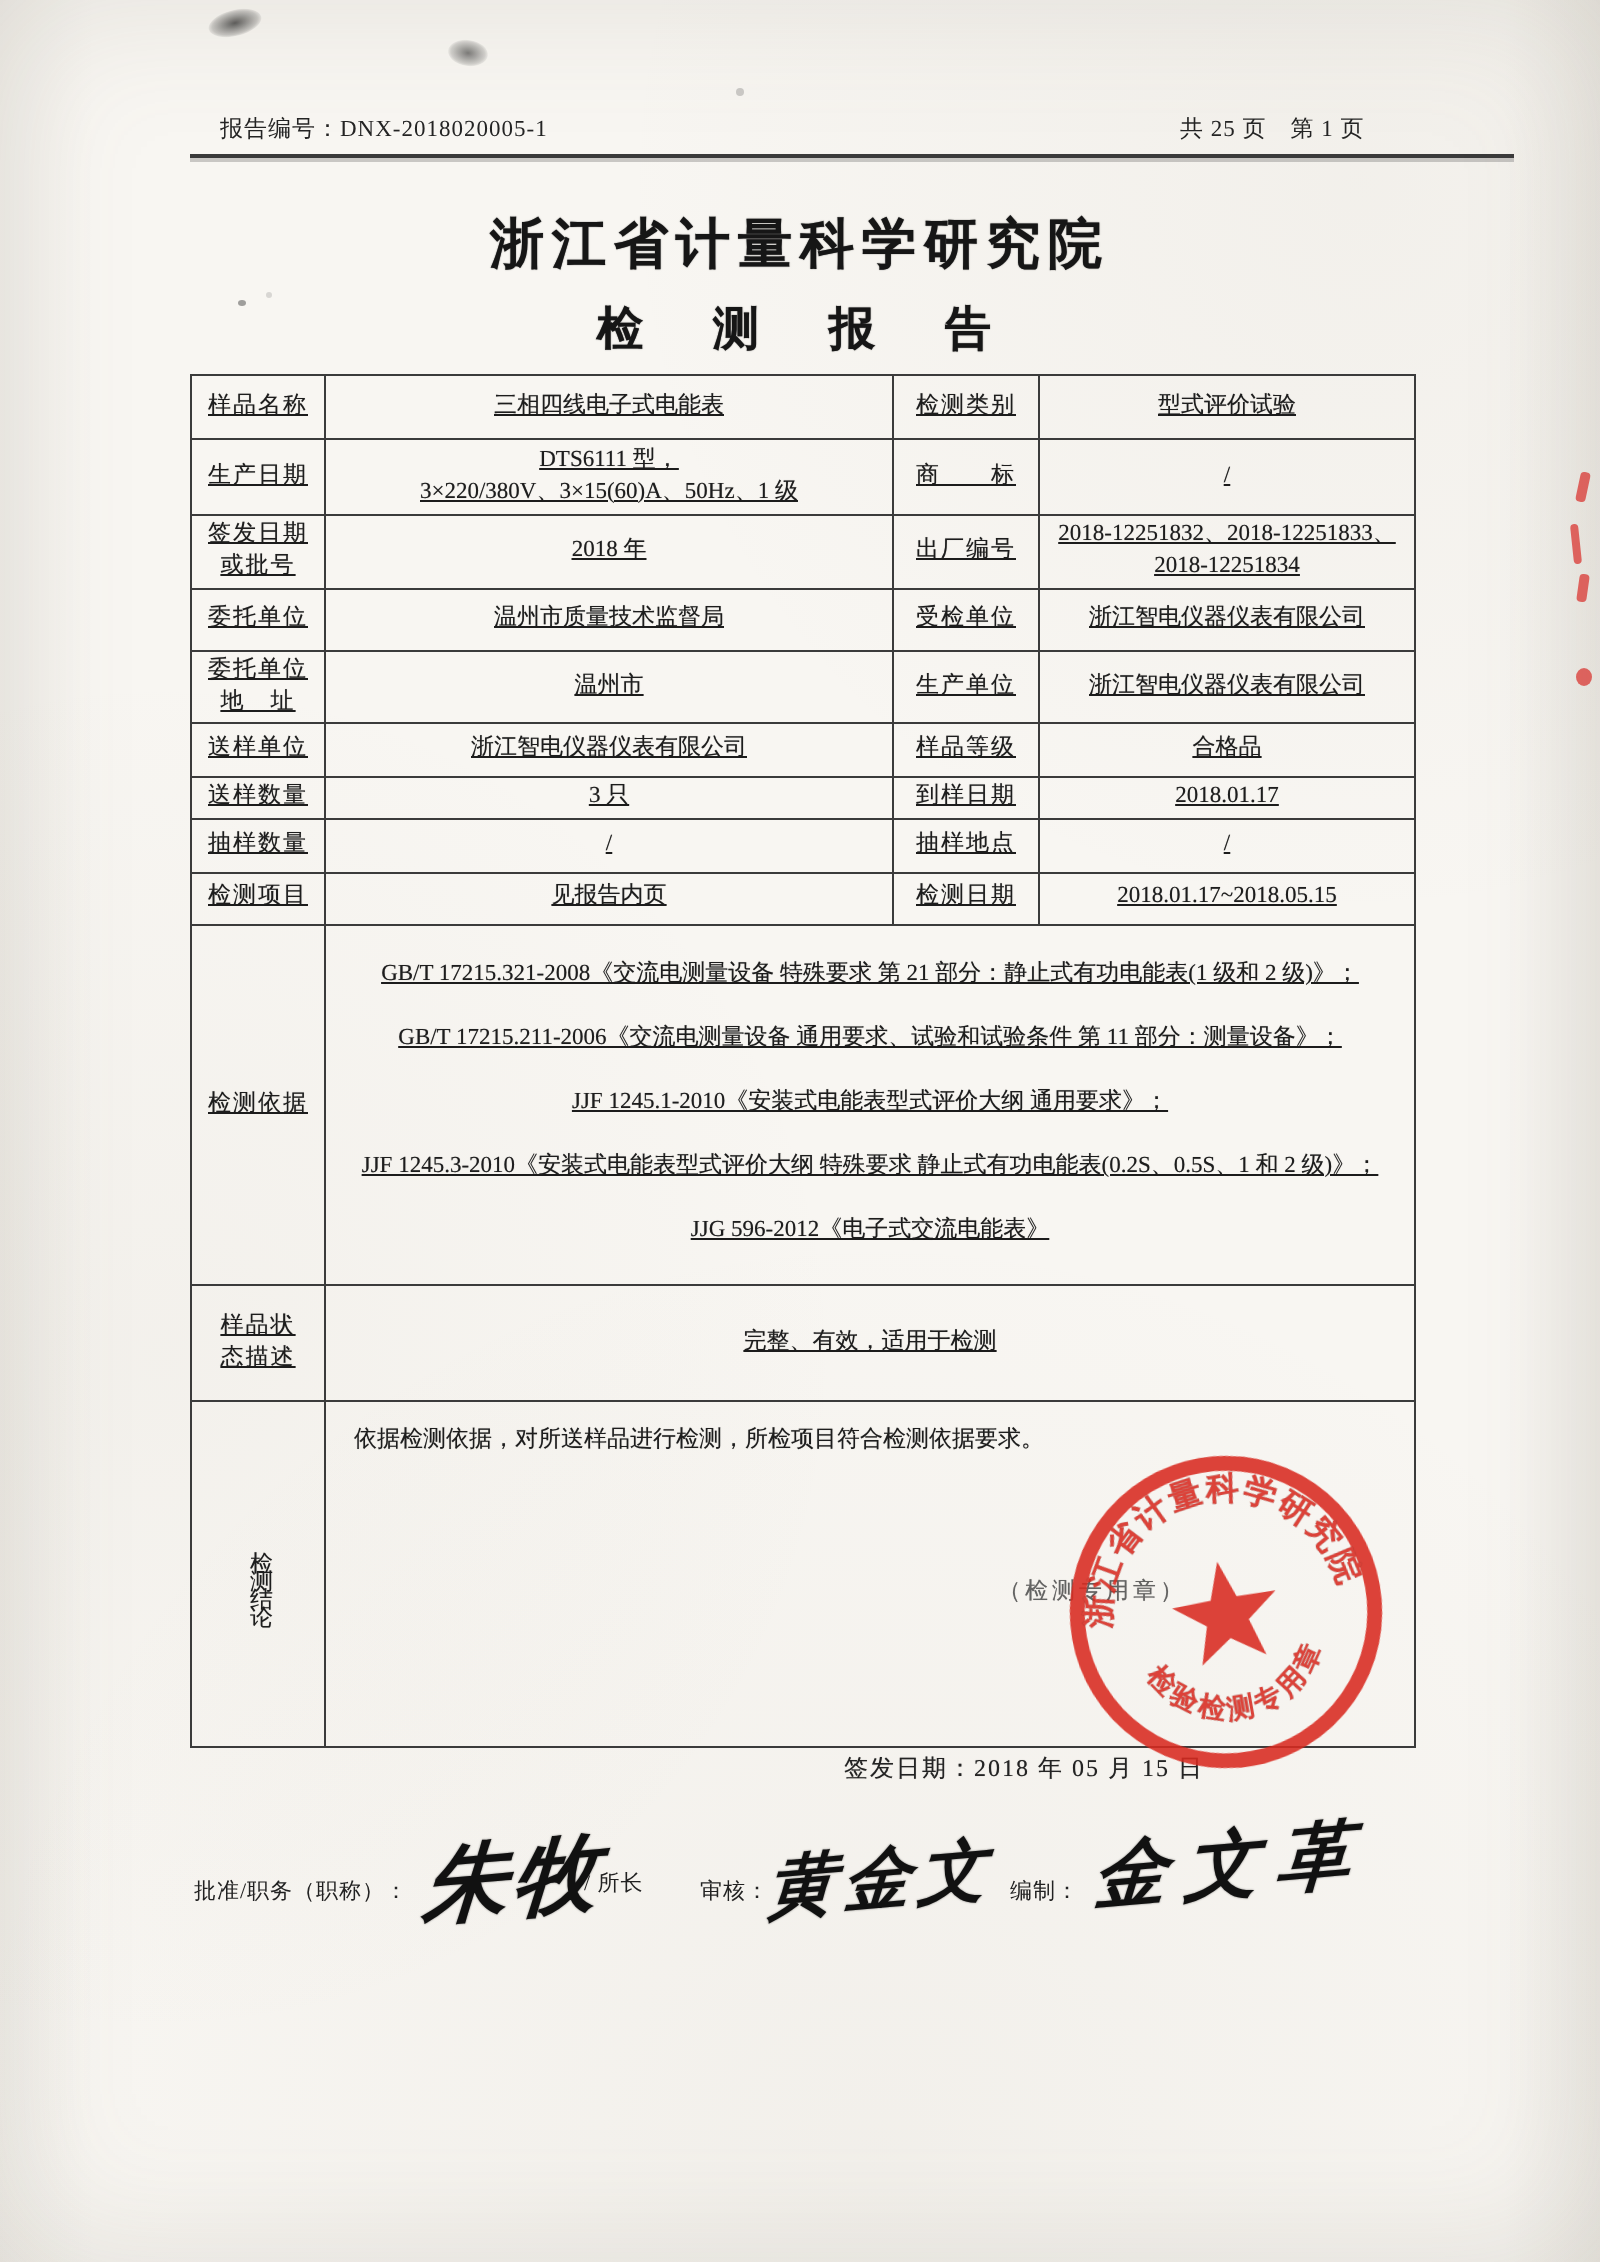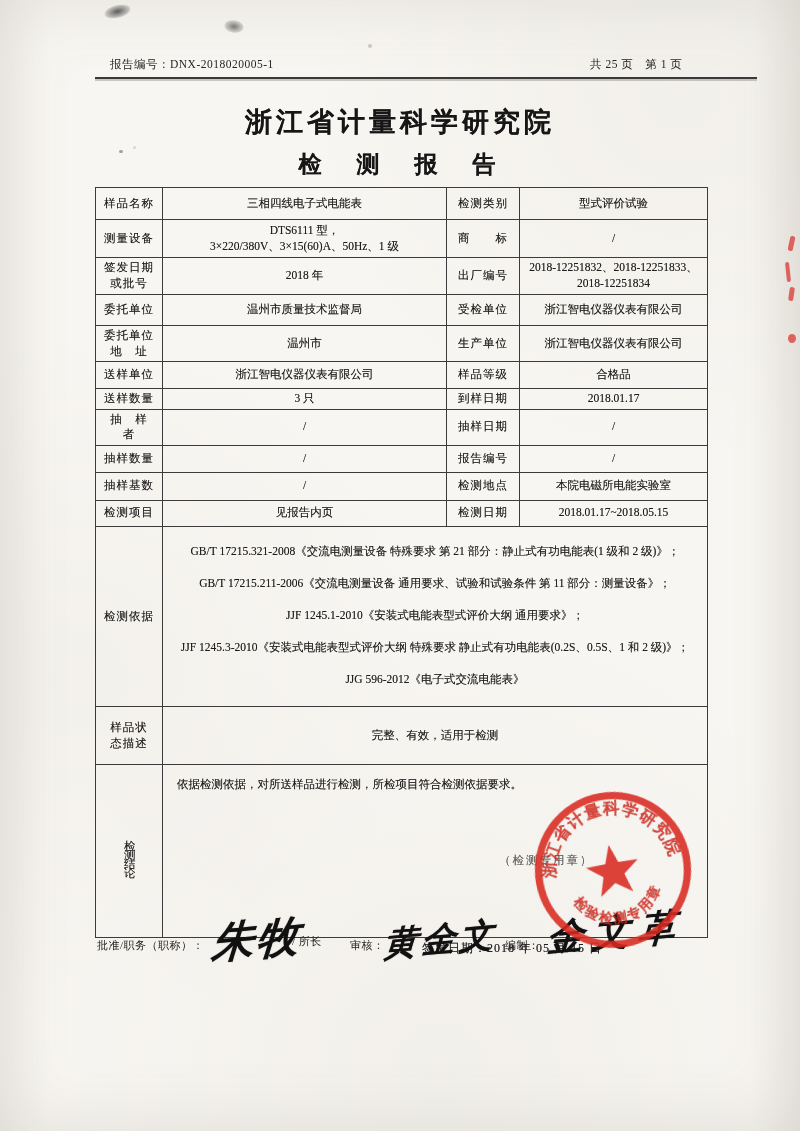--- a/index.html
+++ b/index.html
@@ -14,21 +14,21 @@
     font-family:"Liberation Serif","DejaVu Serif",serif;
     color:#1c1c1c;
   }
   .vignette{position:absolute;inset:0;box-shadow:inset 0 0 70px rgba(120,110,95,0.16);pointer-events:none;}
   .abs{position:absolute;}
   .hdr-text{font-size:11.5px;color:#252525;letter-spacing:0.5px;text-align:center;}
   .hdr-rule{position:absolute;left:95px;top:77px;width:662px;height:2px;background:#3a3a3a;box-shadow:0 2px 0 rgba(60,60,60,.25);}
   .title{position:absolute;left:0;top:104px;width:100%;text-align:center;font-size:27px;font-weight:700;letter-spacing:4px;color:#161616;text-shadow:0 0 .6px rgba(0,0,0,.7);}
   .subtitle{position:absolute;left:0;top:149px;width:100%;text-align:center;font-size:23px;font-weight:700;letter-spacing:6px;color:#161616;text-shadow:0 0 .6px rgba(0,0,0,.7);}
 
-  table.report{position:absolute;left:95px;top:187px;width:612px;border-collapse:collapse;table-layout:fixed;}
+  table.report{position:absolute;left:95px;top:187px;width:612px;border-collapse:collapse;table-layout:fixed;text-decoration:underline;}
   table.report td{
     border:1.3px solid #3b3b3b;
     font-size:11.5px;line-height:1.35;text-align:center;vertical-align:middle;
     padding:2px 4px;white-space:pre-line;color:#1d1d1d;
     text-shadow:0 0 .4px rgba(0,0,0,.45);
   }
   td.lab{font-size:11px;letter-spacing:1px;}
   td.left{text-align:left;padding-left:10px;}
   td.basis{vertical-align:middle;line-height:19px;font-size:10.8px;}
   .basis-line{margin:0 0 1px 0;}
@@ -81,21 +81,21 @@
         <col style="width:188px">
       </colgroup>
     <tbody>
         <tr style="height:32px">
       <td class="lab">样品名称</td>
       <td>三相四线电子式电能表</td>
       <td class="lab">检测类别</td>
       <td>型式评价试验</td>
     </tr>
     <tr style="height:38px">
-      <td class="lab">测量设备</td>
+      <td class="lab">生产日期</td>
       <td>DTS6111 型，
 3×220/380V、3×15(60)A、50Hz、1 级</td>
       <td class="lab">商　　标</td>
       <td>/</td>
     </tr>
     <tr style="height:37px">
       <td class="lab">签发日期
 或批号</td>
       <td>2018 年</td>
       <td class="lab">出厂编号</td>
@@ -121,36 +121,24 @@
       <td class="lab">样品等级</td>
       <td>合格品</td>
     </tr>
     <tr style="height:15px">
       <td class="lab">送样数量</td>
       <td>3 只</td>
       <td class="lab">到样日期</td>
       <td>2018.01.17</td>
     </tr>
     <tr style="height:27px">
-      <td class="lab">抽　样　者</td>
-      <td>/</td>
-      <td class="lab">抽样日期</td>
-      <td>/</td>
-    </tr>
-    <tr style="height:27px">
       <td class="lab">抽样数量</td>
       <td>/</td>
-      <td class="lab">报告编号</td>
+      <td class="lab">抽样地点</td>
       <td>/</td>
-    </tr>
-    <tr style="height:28px">
-      <td class="lab">抽样基数</td>
-      <td>/</td>
-      <td class="lab">检测地点</td>
-      <td>本院电磁所电能实验室</td>
     </tr>
     <tr style="height:26px">
       <td class="lab">检测项目</td>
       <td>见报告内页</td>
       <td class="lab">检测日期</td>
       <td>2018.01.17~2018.05.15</td>
     </tr>
     <tr style="height:119px">
       <td class="lab">检测依据</td>
       <td class="left basis" colspan="3">

